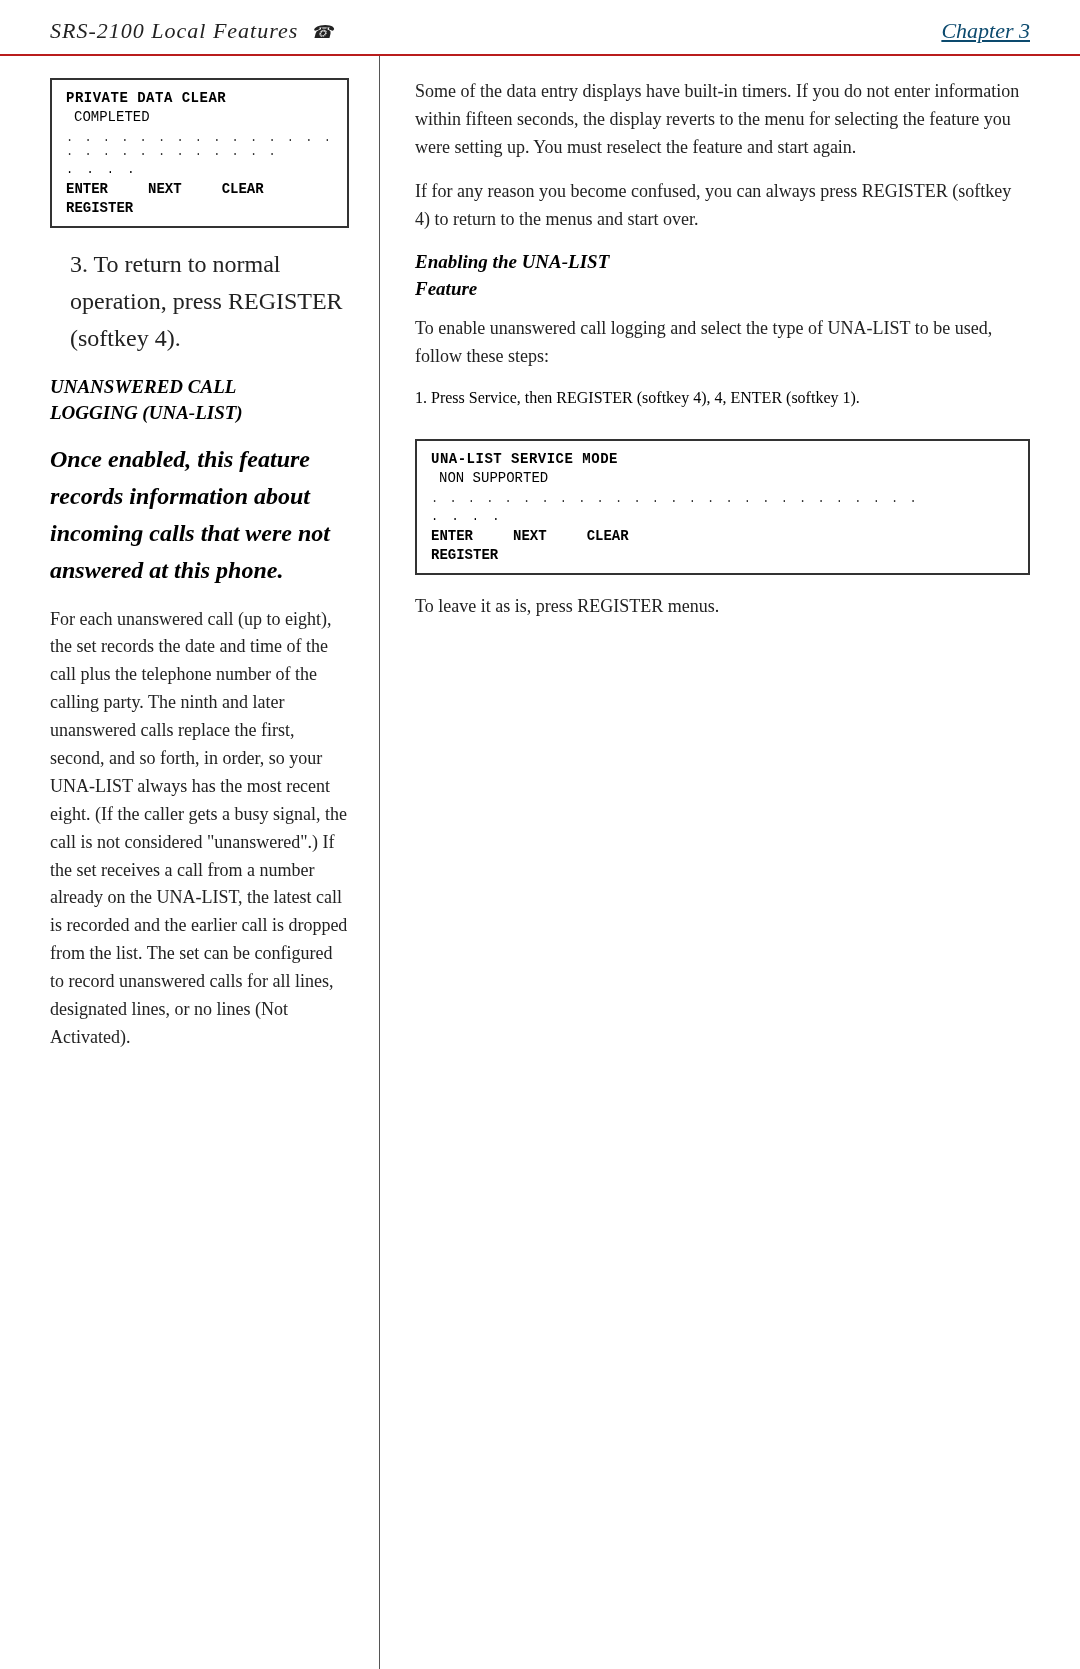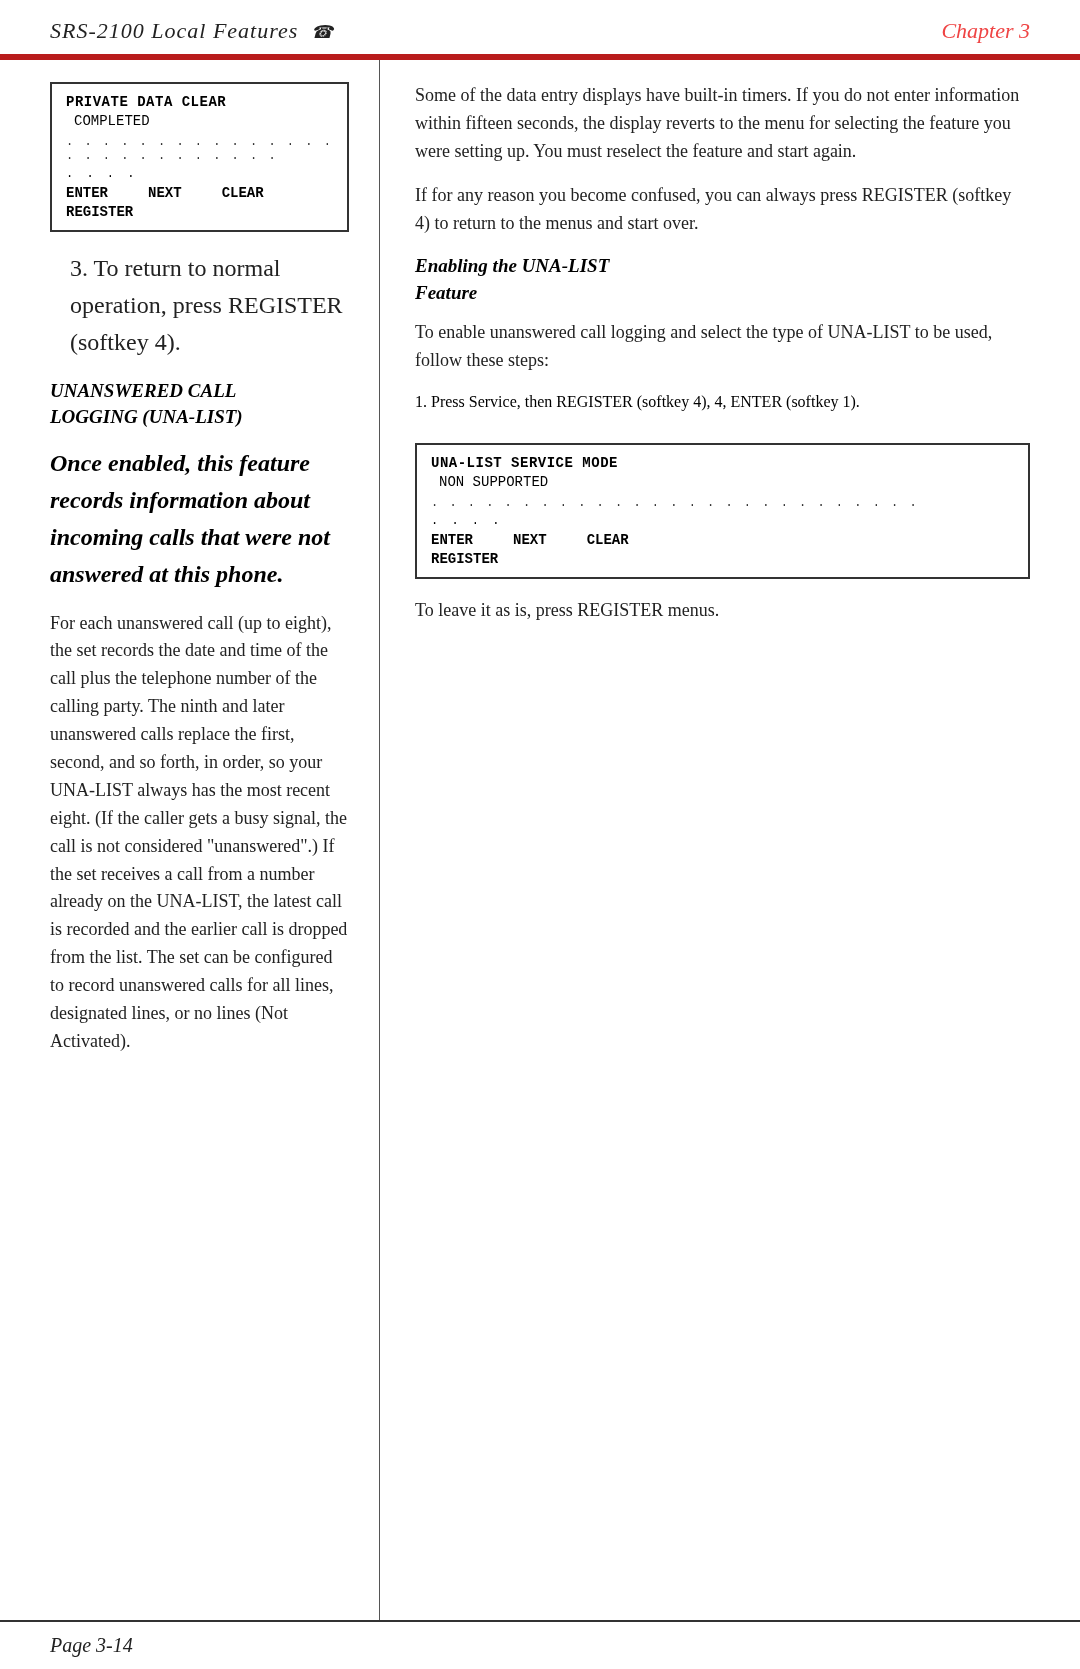--- a/index.html
+++ b/index.html
@@ -23,34 +23,35 @@
       display: flex;
       flex-direction: column;
     }
 
     
     .header {
       display: flex;
       justify-content: space-between;
       align-items: center;
       padding: 18px 50px 10px 50px;
-      border-bottom: 6px solid #b91c1c;
+      border-bottom: 2px solid #b91c1c;
     }
 
     .header-left {
       font-style: italic;
       font-size: 22px;
       letter-spacing: 1px;
       color: #222;
     }
 
     .header-right {
       font-style: italic;
       font-size: 22px;
-      color: #ef4444;
+      color: #0c4a6e;
+      text-decoration: underline;
     }
 
     .phone-icon {
       display: inline-block;
       font-size: 18px;
       margin-left: 6px;
     }
 
     
     .content-area {
@@ -250,17 +251,14 @@
           <span>CLEAR</span>
         </div>
         <div class="lcd-register">REGISTER</div>
       </div>
 
       <p class="body-text">To leave it as is, press REGISTER menus.</p>
 
     </div>
   </div>
 
-  <div class="footer">
-    <span>Page 3-14</span>
-  </div>
 
 </div>
 
 </body></html>

